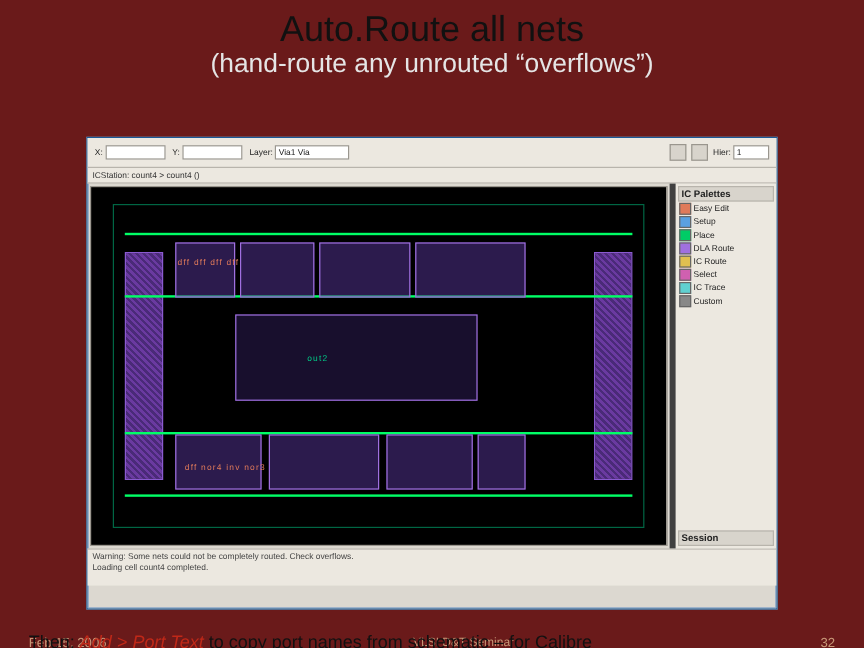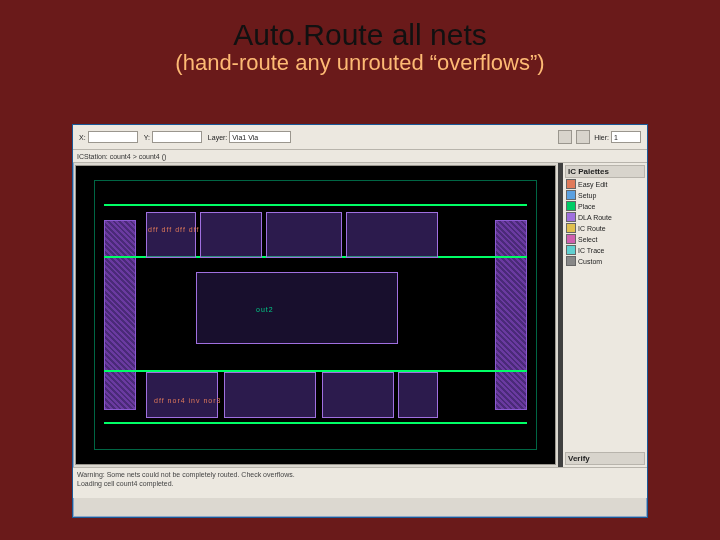--- a/index.html
+++ b/index.html
@@ -1,18 +1,18 @@
 <!DOCTYPE html>
 <html><head>
 <meta charset="utf-8">
 <style>
   html,body{margin:0;padding:0;width:720px;height:540px;background:#6a1a1a;font-family:Verdana,Arial,sans-serif;overflow:hidden}
   .slide{position:relative;width:720px;height:540px}
-  .title{color:#111;font-size:30px;text-align:center;margin-top:18px;font-weight:400}
-  .subtitle{color:#fdba74;font-size:22px;text-align:center;margin-top:-2px}
+  .title{color:#111;font-size:30px;text-align:center;margin-top:8px;font-weight:400}
+  .subtitle{color:#e5e5e5;font-size:22px;text-align:center;margin-top:-2px}
   .appwin{position:absolute;left:72px;top:106px;width:574px;height:392px;background:#dcd8d0;border:1px solid #1a5a98;box-shadow:0 0 0 1px #8aa6c8 inset;font-family:Tahoma,Arial,sans-serif;font-size:8px;color:#222}
   .titlebar{height:14px;background:linear-gradient(#3a78d0,#1a4a98);color:#fff;display:flex;align-items:center;padding:0 3px}
   .titlebar .t{flex:1;font-size:8px;white-space:nowrap;overflow:hidden}
   .tbbtns{display:flex;gap:1px}
   .tbbtn{width:12px;height:10px;background:#d04a2a;border:1px solid #7a2a18;font-size:7px;line-height:8px;text-align:center;color:#fff}
   .tbbtn.min,.tbbtn.max{background:#4a86d8;border-color:#2a5a98}
   .menubar{height:12px;background:#ece8e0;border-bottom:1px solid #b8b4ac;display:flex;gap:8px;padding:0 4px;align-items:center}
   .menubar span{font-size:8px;color:#222}
   .toolbar{height:24px;background:#ece8e0;border-bottom:1px solid #b8b4ac;display:flex;align-items:center;gap:6px;padding:0 6px}
   .tfield{display:flex;align-items:center;gap:2px;font-size:7px}
@@ -125,21 +125,21 @@
           </div>
         <div class="pal">
             <div class="sw" style="background:#60d0d0"></div>
             <span>IC Trace</span>
           </div>
         <div class="pal">
             <div class="sw" style="background:#888"></div>
             <span>Custom</span>
           </div>
         <div style="flex:1"></div>
-        <div class="hdr">Verify</div>
+        <div class="hdr">Session</div>
       </div>
     </div>
     <div class="bottom">
       <div>Warning: Some nets could not be completely routed. Check overflows.</div>
       <div>Loading cell count4 completed.</div>
     </div>
   </div>
 
   <div class="footer">
     <span class="date">Feb 15, 2006</span>

